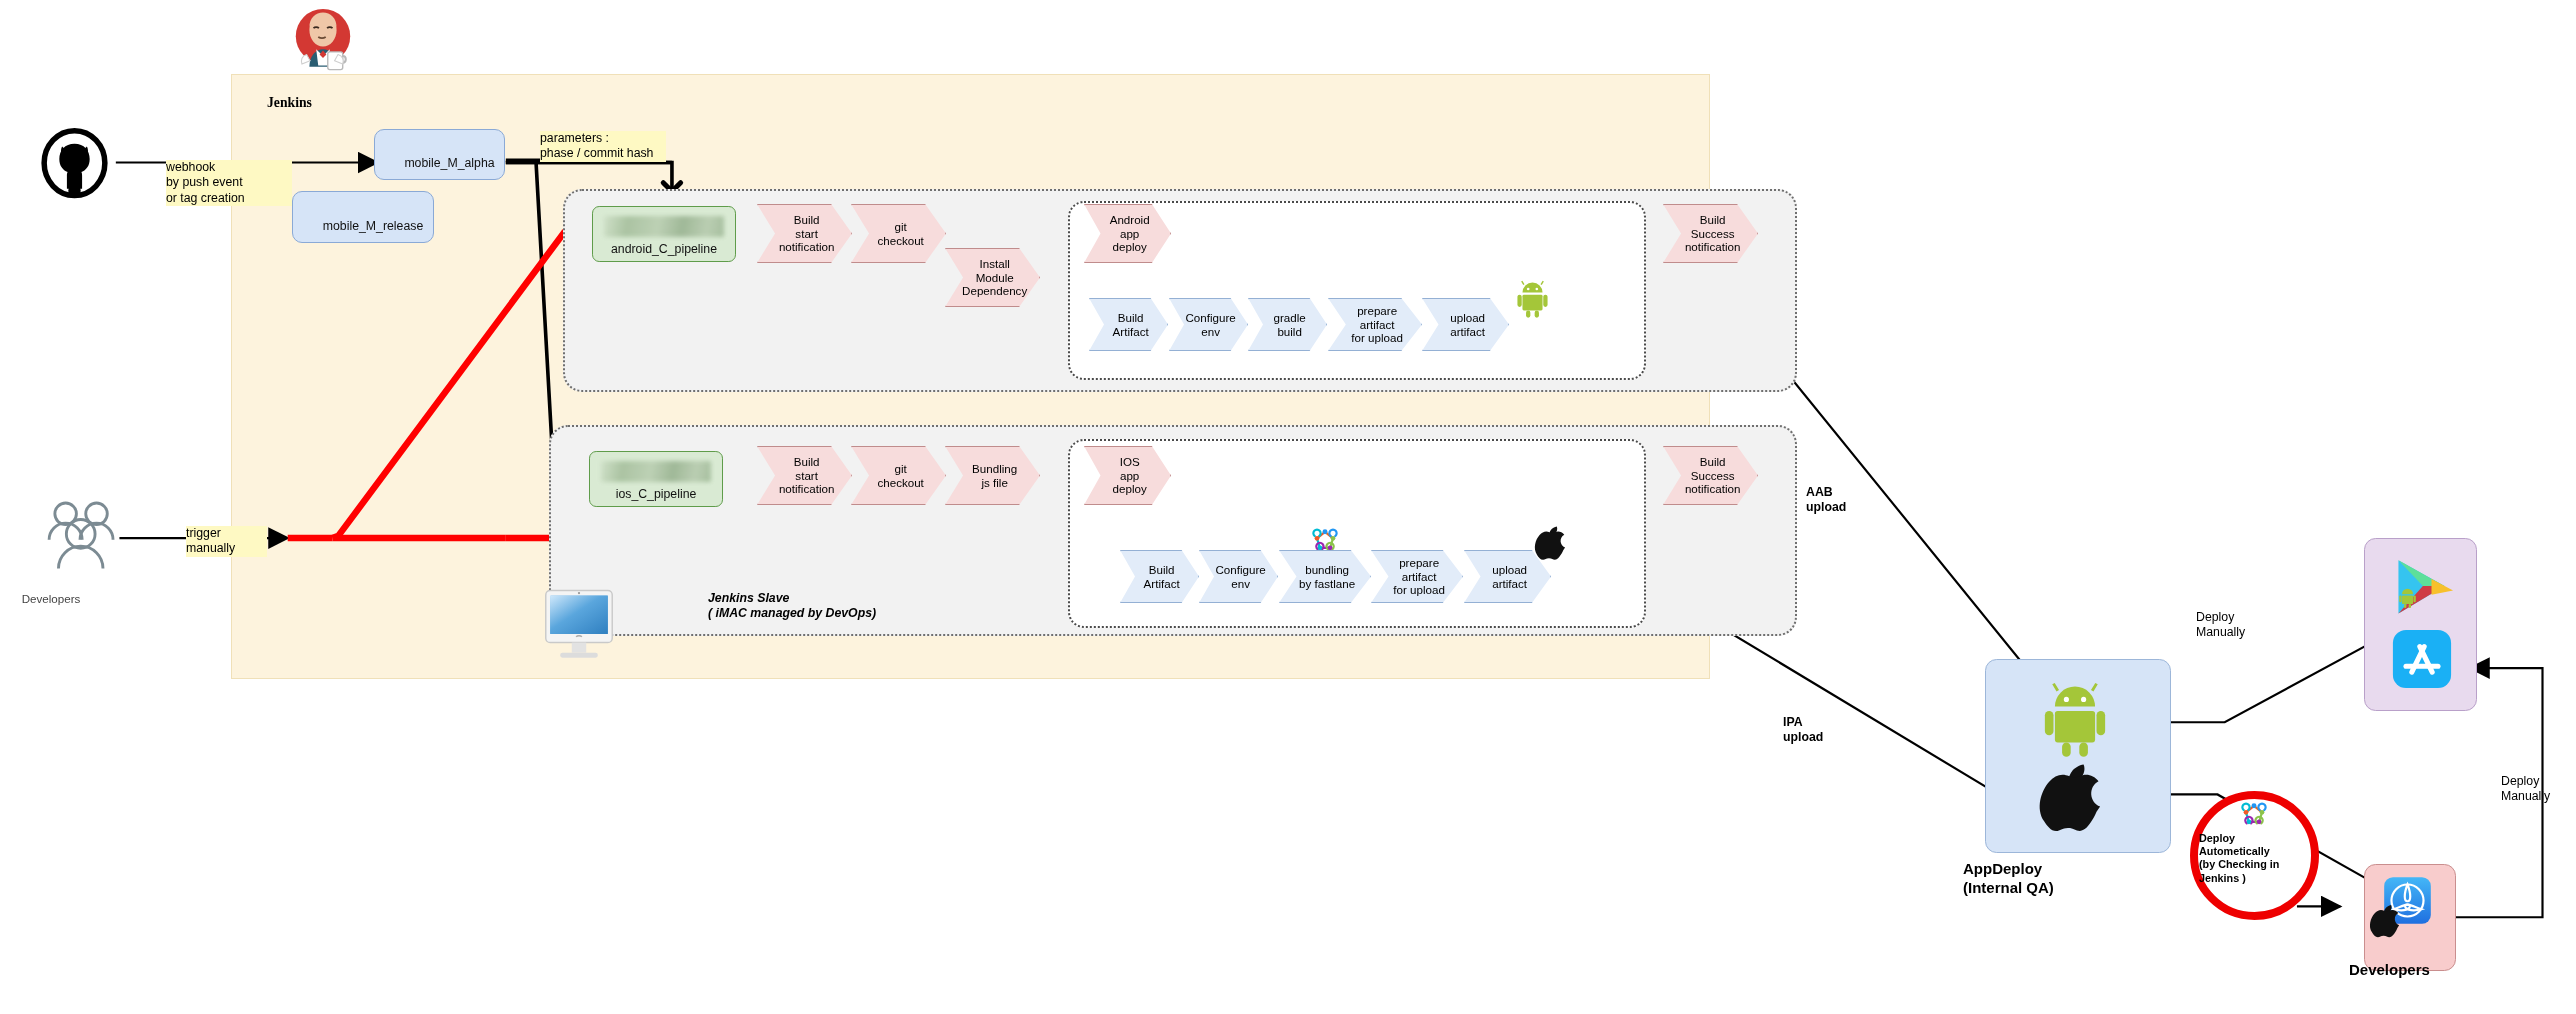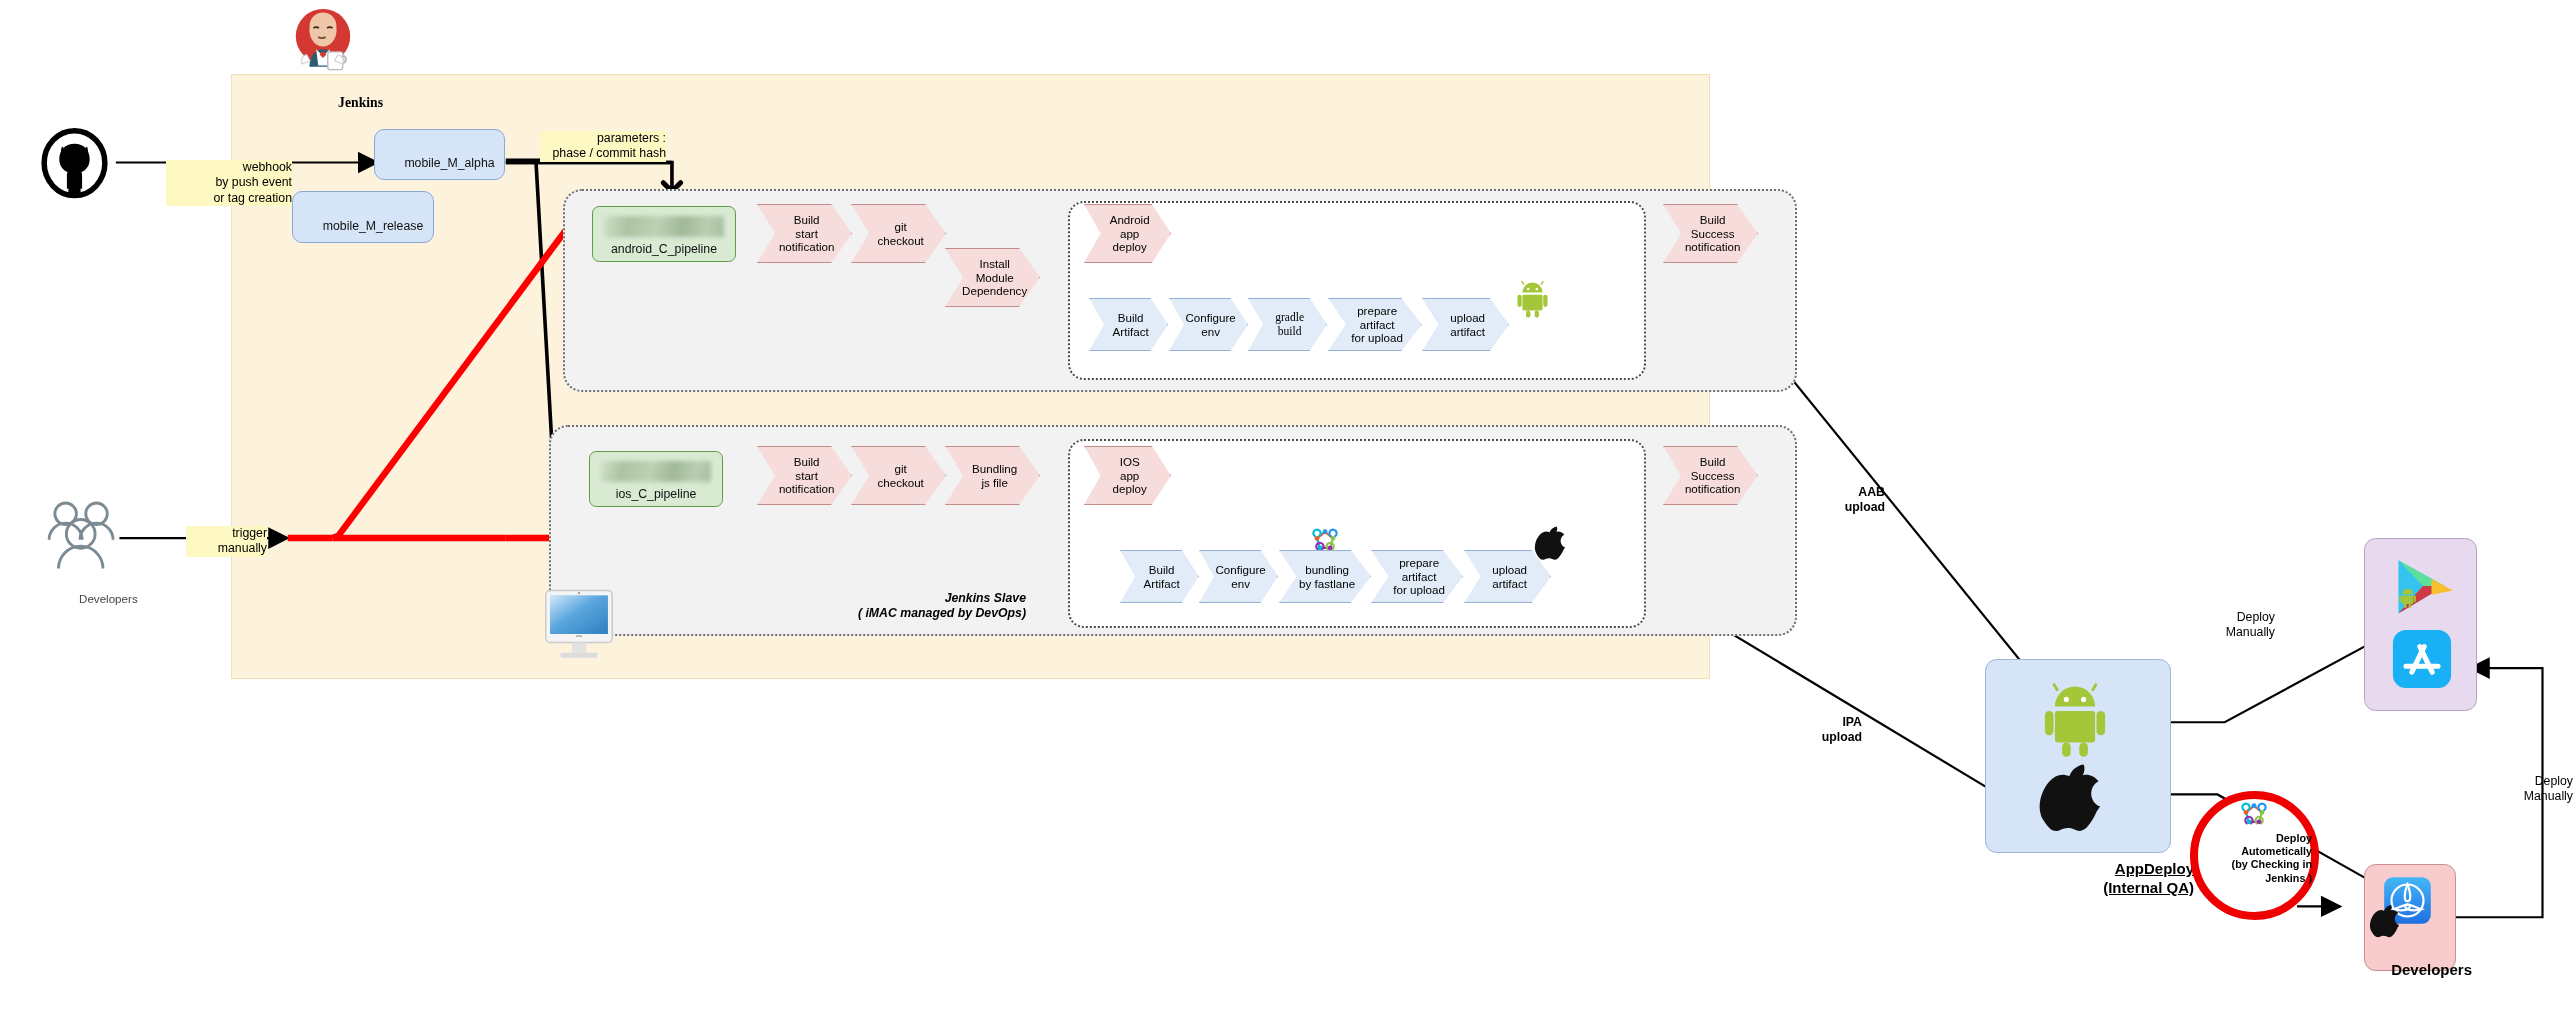--- a/index.html
+++ b/index.html
@@ -22,21 +22,21 @@
   #jenkins-region{
     left:231px; top:74px; width:1479px; height:605px;
     background:#fdf3dd;
     border:0.7px solid #f0e0b8;
     box-sizing:border-box;
   }
 
   
   .lbl{
     position:absolute;
-    text-align:right;
+    text-align:left;
     line-height:1.25;
     white-space:pre-line;
     color:#000;
   }
   .lbl-white-bg{background:#fef9c3;}
   .bold{font-weight:bold;}
   .ital{font-style:italic;}
 
   
   .job-box{
@@ -312,21 +312,21 @@
   </div>
 
   <div class="chev blue" style="left:1089px;top:298px;width:79px;height:53px;">
     <span>Build
 Artifact</span>
   </div>
   <div class="chev blue" style="left:1169px;top:298px;width:79px;height:53px;">
     <span>Configure
 env</span>
   </div>
-  <div class="chev blue" style="left:1248px;top:298px;width:79px;height:53px;font-family:Liberation Serif, serif;">
+  <div class="chev blue" style="left:1248px;top:298px;width:79px;height:53px;">
     <span>gradle
 build</span>
   </div>
   <div class="chev blue" style="left:1328px;top:298px;width:94px;height:53px;">
     <span>prepare
 artifact
 for upload</span>
   </div>
   <div class="chev blue" style="left:1422px;top:298px;width:87px;height:53px;">
     <span>upload
@@ -486,21 +486,21 @@
         <circle cx="29" cy="12" r="1.8" fill="#fff"></circle>
       </svg>
     </div>
     <div class="icon" style="left:56px;top:100px;width:66px;height:75px;">
       <svg viewBox="0 0 46 52" width="66" height="75">
         <path d="M29 3c-3 .4-6.5 2.4-8.3 5-1.6 2.3-2.9 5.7-2.4 9 3.4.2 6.9-1.9 8.9-4.6 1.9-2.5 3.2-5.9 1.8-9.4z" fill="#111"></path>
         <path d="M38 36c-1.1 2.6-1.7 3.8-3.2 6.1-2 3.2-4.9 7.2-8.4 7.2-3.2 0-4-2-8.3-2-4.3 0-5.2 2.1-8.3 2.1-3.6 0-6.3-3.6-8.3-6.8C-4.6 33.8-.7 21.3 5 15c2.8-3.1 6-4.9 9.3-4.9 3.4 0 5.5 1.9 8.3 1.9 2.7 0 4.4-1.9 8.3-1.9 3 0 6.2 1.6 8.5 4.5-7.5 4.1-6.3 14.8 1.1 17.7z" fill="#111"></path>
       </svg>
     </div>
   </div>
-  <div class="lbl bold" style="left:1963px;top:860px;width:231px;font-size:15px;text-decoration:underline;">AppDeploy
+  <div class="lbl bold" style="left:1963px;top:860px;width:231px;font-size:15px;">AppDeploy
 (Internal QA)</div>
 
   <div class="circle-red" style="left:2190px;top:791px;width:129px;height:129px;"></div>
   <div class="icon" style="left:2238px;top:800px;width:32px;height:32px;">
     <svg viewBox="0 0 44 44" width="32" height="32">
       <g fill="none" stroke-width="3" stroke-linecap="round">
         <path d="M22 8 L33 17" stroke="#ec6b1e"></path>
         <path d="M22 8 L11 17" stroke="#f05a28"></path>
         <path d="M33 17 L29 30" stroke="#8bc34a"></path>
         <path d="M11 17 L15 30" stroke="#00bcd4"></path>

